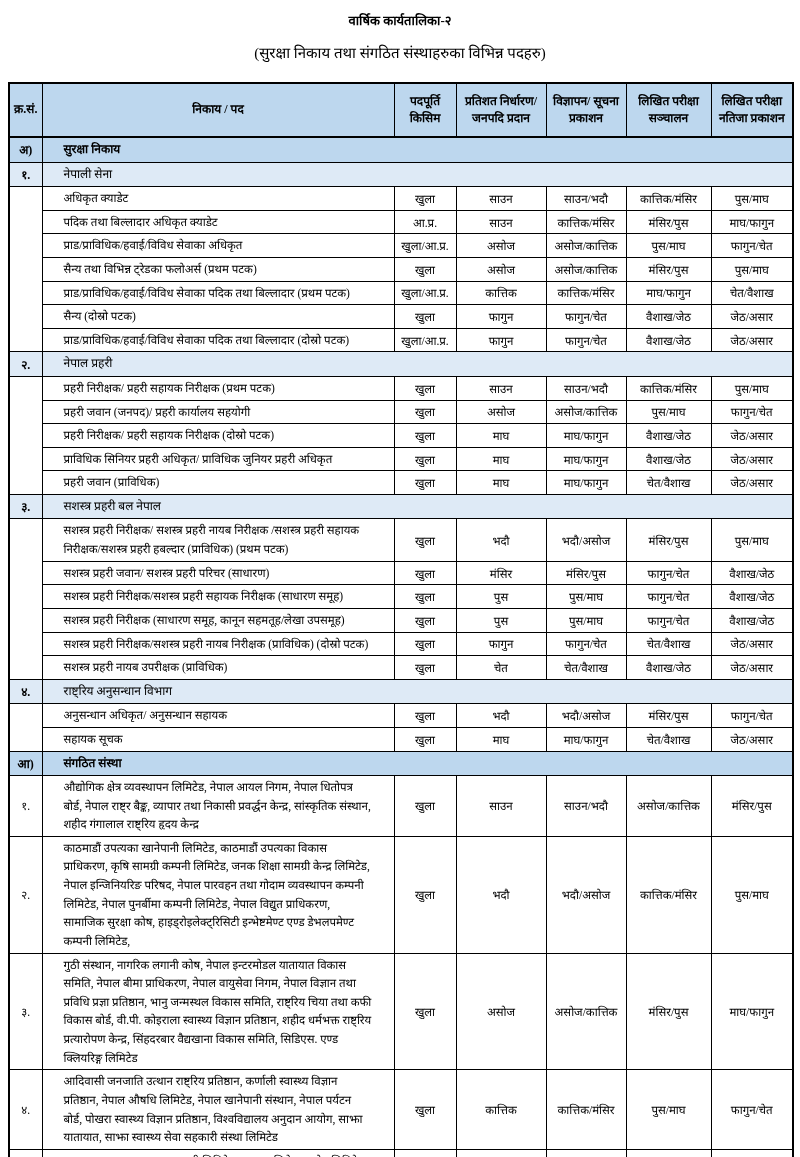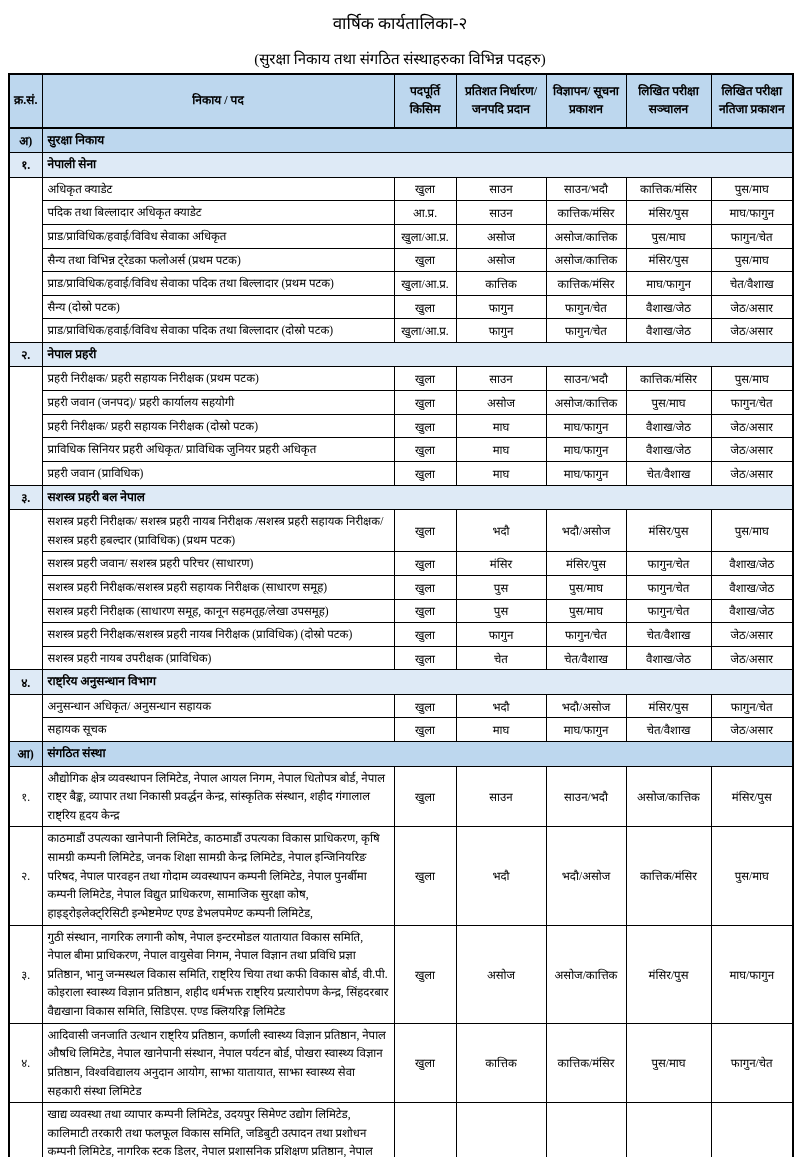--- a/index.html
+++ b/index.html
@@ -5,22 +5,22 @@
   * { margin:0; padding:0; box-sizing:border-box; }
   html,body { background:#ffffff; }
   body {
     width:800px; min-height:1157px; margin:0 auto;
     font-family:"Liberation Serif","DejaVu Serif",serif;
     color:#000;
   }
   .page { padding:8px 8px 0 8px; }
   .title-block { text-align:center; padding-top:4px; }
   .title-line1 { font-size:20px; font-weight:bold; line-height:1.35; }
-  .title-line2 { font-size:17px; font-weight:normal; line-height:1.4; }
-  .title-line3 { font-size:15px; font-weight:normal; margin-top:12px; margin-bottom:5px; }
+  .title-line2 { font-size:13px; font-weight:bold; line-height:1.4; }
+  .title-line3 { font-size:15px; font-weight:normal; margin-top:12px; margin-bottom:20px; }
   table.schedule {
     width:784px; border-collapse:collapse; table-layout:fixed;
     border:2px solid #000;
   }
   .schedule th, .schedule td {
     border:1px solid #000;
     font-size:11.5px;
     padding:2px 4px;
     vertical-align:middle;
     overflow:hidden;
@@ -37,27 +37,27 @@
   tr.section-row td {
     background:#bdd7ee;
     font-weight:bold;
     font-size:12px;
     height:23px;
     border-top:1.5px solid #000;
     border-bottom:1.5px solid #000;
   }
   tr.subsection-row td {
     background:#deeaf6;
-    font-weight:bold;
+    font-weight:normal;
     font-size:12px;
     height:22px;
   }
   td.num-cell { text-align:center; font-size:11.5px; }
   tr.section-row td.num-cell, tr.subsection-row td.num-cell { font-weight:bold; }
-  td.name-cell { text-align:left; line-height:1.62; padding:2px 5px; }
+  td.name-cell { text-align:left; line-height:1.62; padding:2px 21px; }
   td.val-cell { text-align:center; }
   tr.data-row td { height:21px; }
 </style>
 </head>
 <body>
 
 <div class="page">
   <div class="title-block">
     <div class="title-line2">वार्षिक कार्यतालिका-२</div>
     <div class="title-line3">(सुरक्षा निकाय तथा संगठित संस्थाहरुका विभिन्न पदहरु)</div>

